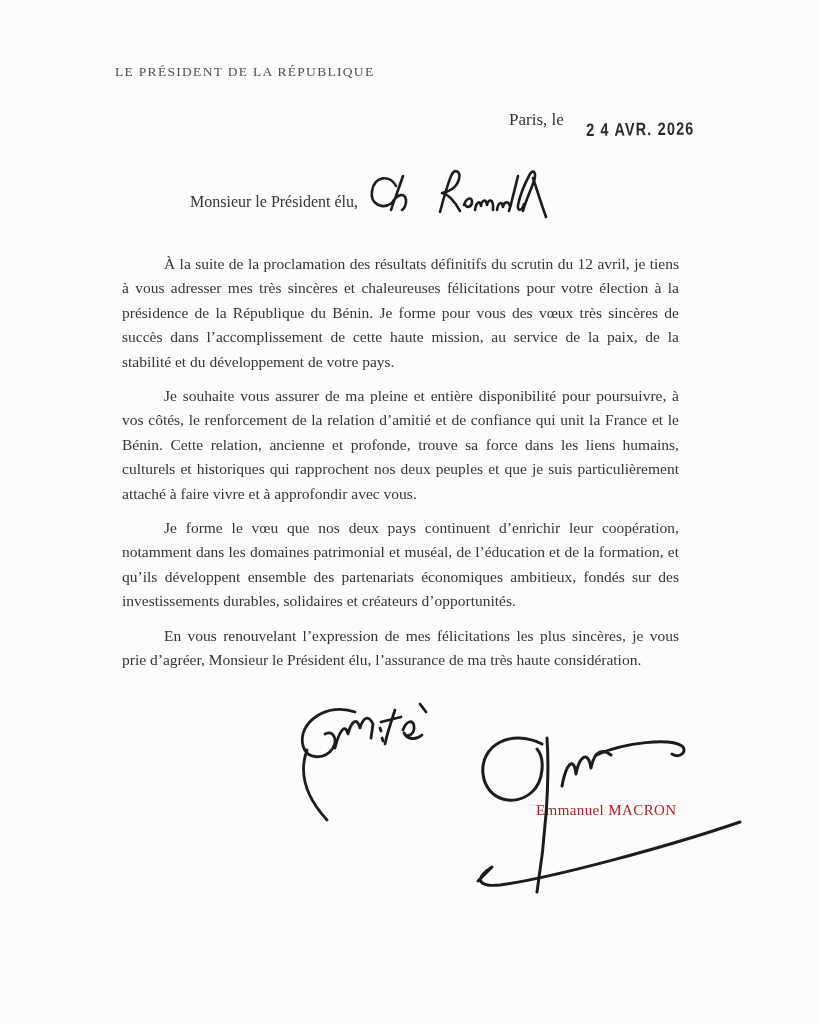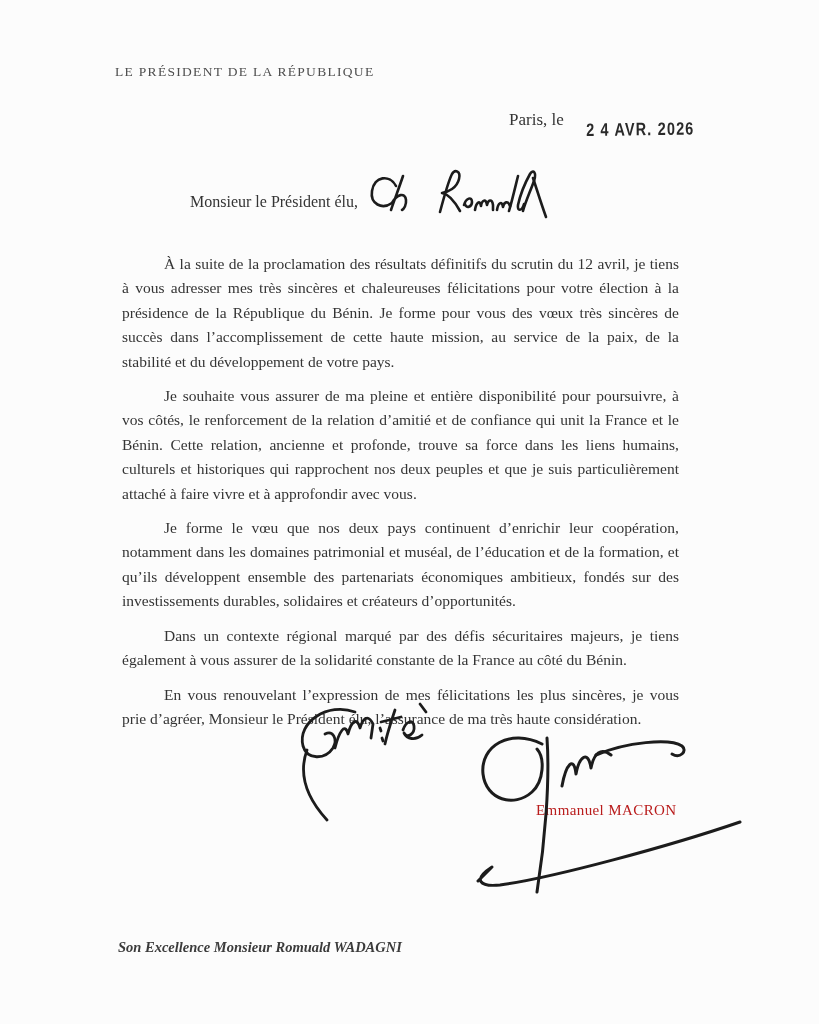--- a/index.html
+++ b/index.html
@@ -120,21 +120,20 @@
         <path d="M162 38 C160 45, 155 46, 156 39 C158 30, 163 17, 168 8 C171 3, 175 6, 172 15 C168 26, 163 37, 161 45"></path>
         <path d="M171 12 C175 24, 179 37, 184 51"></path>
       </g>
     </svg>
   </div>
 
   <div class="body-text">
     <p>À la suite de la proclamation des résultats définitifs du scrutin du 12 avril, je tiens à vous adresser mes très sincères et chaleureuses félicitations pour votre élection à la présidence de la République du Bénin. Je forme pour vous des vœux très sincères de succès dans l’accomplissement de cette haute mission, au service de la paix, de la stabilité et du développement de votre pays.</p>
     <p>Je souhaite vous assurer de ma pleine et entière disponibilité pour poursuivre, à vos côtés, le renforcement de la relation d’amitié et de confiance qui unit la France et le Bénin. Cette relation, ancienne et profonde, trouve sa force dans les liens humains, culturels et historiques qui rapprochent nos deux peuples et que je suis particulièrement attaché à faire vivre et à approfondir avec vous.</p>
     <p>Je forme le vœu que nos deux pays continuent d’enrichir leur coopération, notamment dans les domaines patrimonial et muséal, de l’éducation et de la formation, et qu’ils développent ensemble des partenariats économiques ambitieux, fondés sur des investissements durables, solidaires et créateurs d’opportunités.</p>
-    <p>Dans un contexte régional marqué par des défis sécuritaires majeurs, je tiens également à vous assurer de la solidarité constante de la France au côté du Bénin.</p>
     <p>En vous renouvelant l’expression de mes félicitations les plus sincères, je vous prie d’agréer, Monsieur le Président élu, l’assurance de ma très haute considération.</p>
   </div>
 
   <div class="hand hand-closing" title="Amitiés">
     <svg width="175" height="140" viewBox="0 0 175 140">
       <g stroke-width="2.8">
         <path d="M72 14 C45 4, 14 24, 20 48 C24 62, 42 62, 50 50 C55 41, 50 32, 42 36"></path>
         <path d="M24 52 C16 74, 22 98, 44 122"></path>
         <path d="M52 50 C56 34, 62 24, 65 36 C68 24, 74 18, 77 30 C80 20, 85 16, 90 26 L88 40"></path>
         <path d="M97 30 L98 33 M99 40 L100 43"></path>
@@ -153,16 +152,15 @@
         <path d="M92 22 C60 6, 30 24, 33 52 C36 78, 64 86, 82 70 C94 59, 95 36, 87 27"></path>
         <path d="M97 16 C100 60, 95 120, 87 170"></path>
         <path d="M112 64 C116 42, 124 33, 126 52 C129 35, 138 27, 141 46 C144 31, 151 25, 161 33"></path>
         <path d="M146 33 C176 20, 220 16, 232 24 C238 29, 230 37, 222 32"></path>
         <path d="M290 100 C220 124, 102 156, 50 163 C30 165, 22 158, 42 145 L28 159"></path>
       </g>
     </svg>
   </div>
 
   <div class="recipient">
-    <div>Son Excellence Monsieur Romuald WADAGNI</div>
   </div>
 
 </div>
 
 </body></html>

